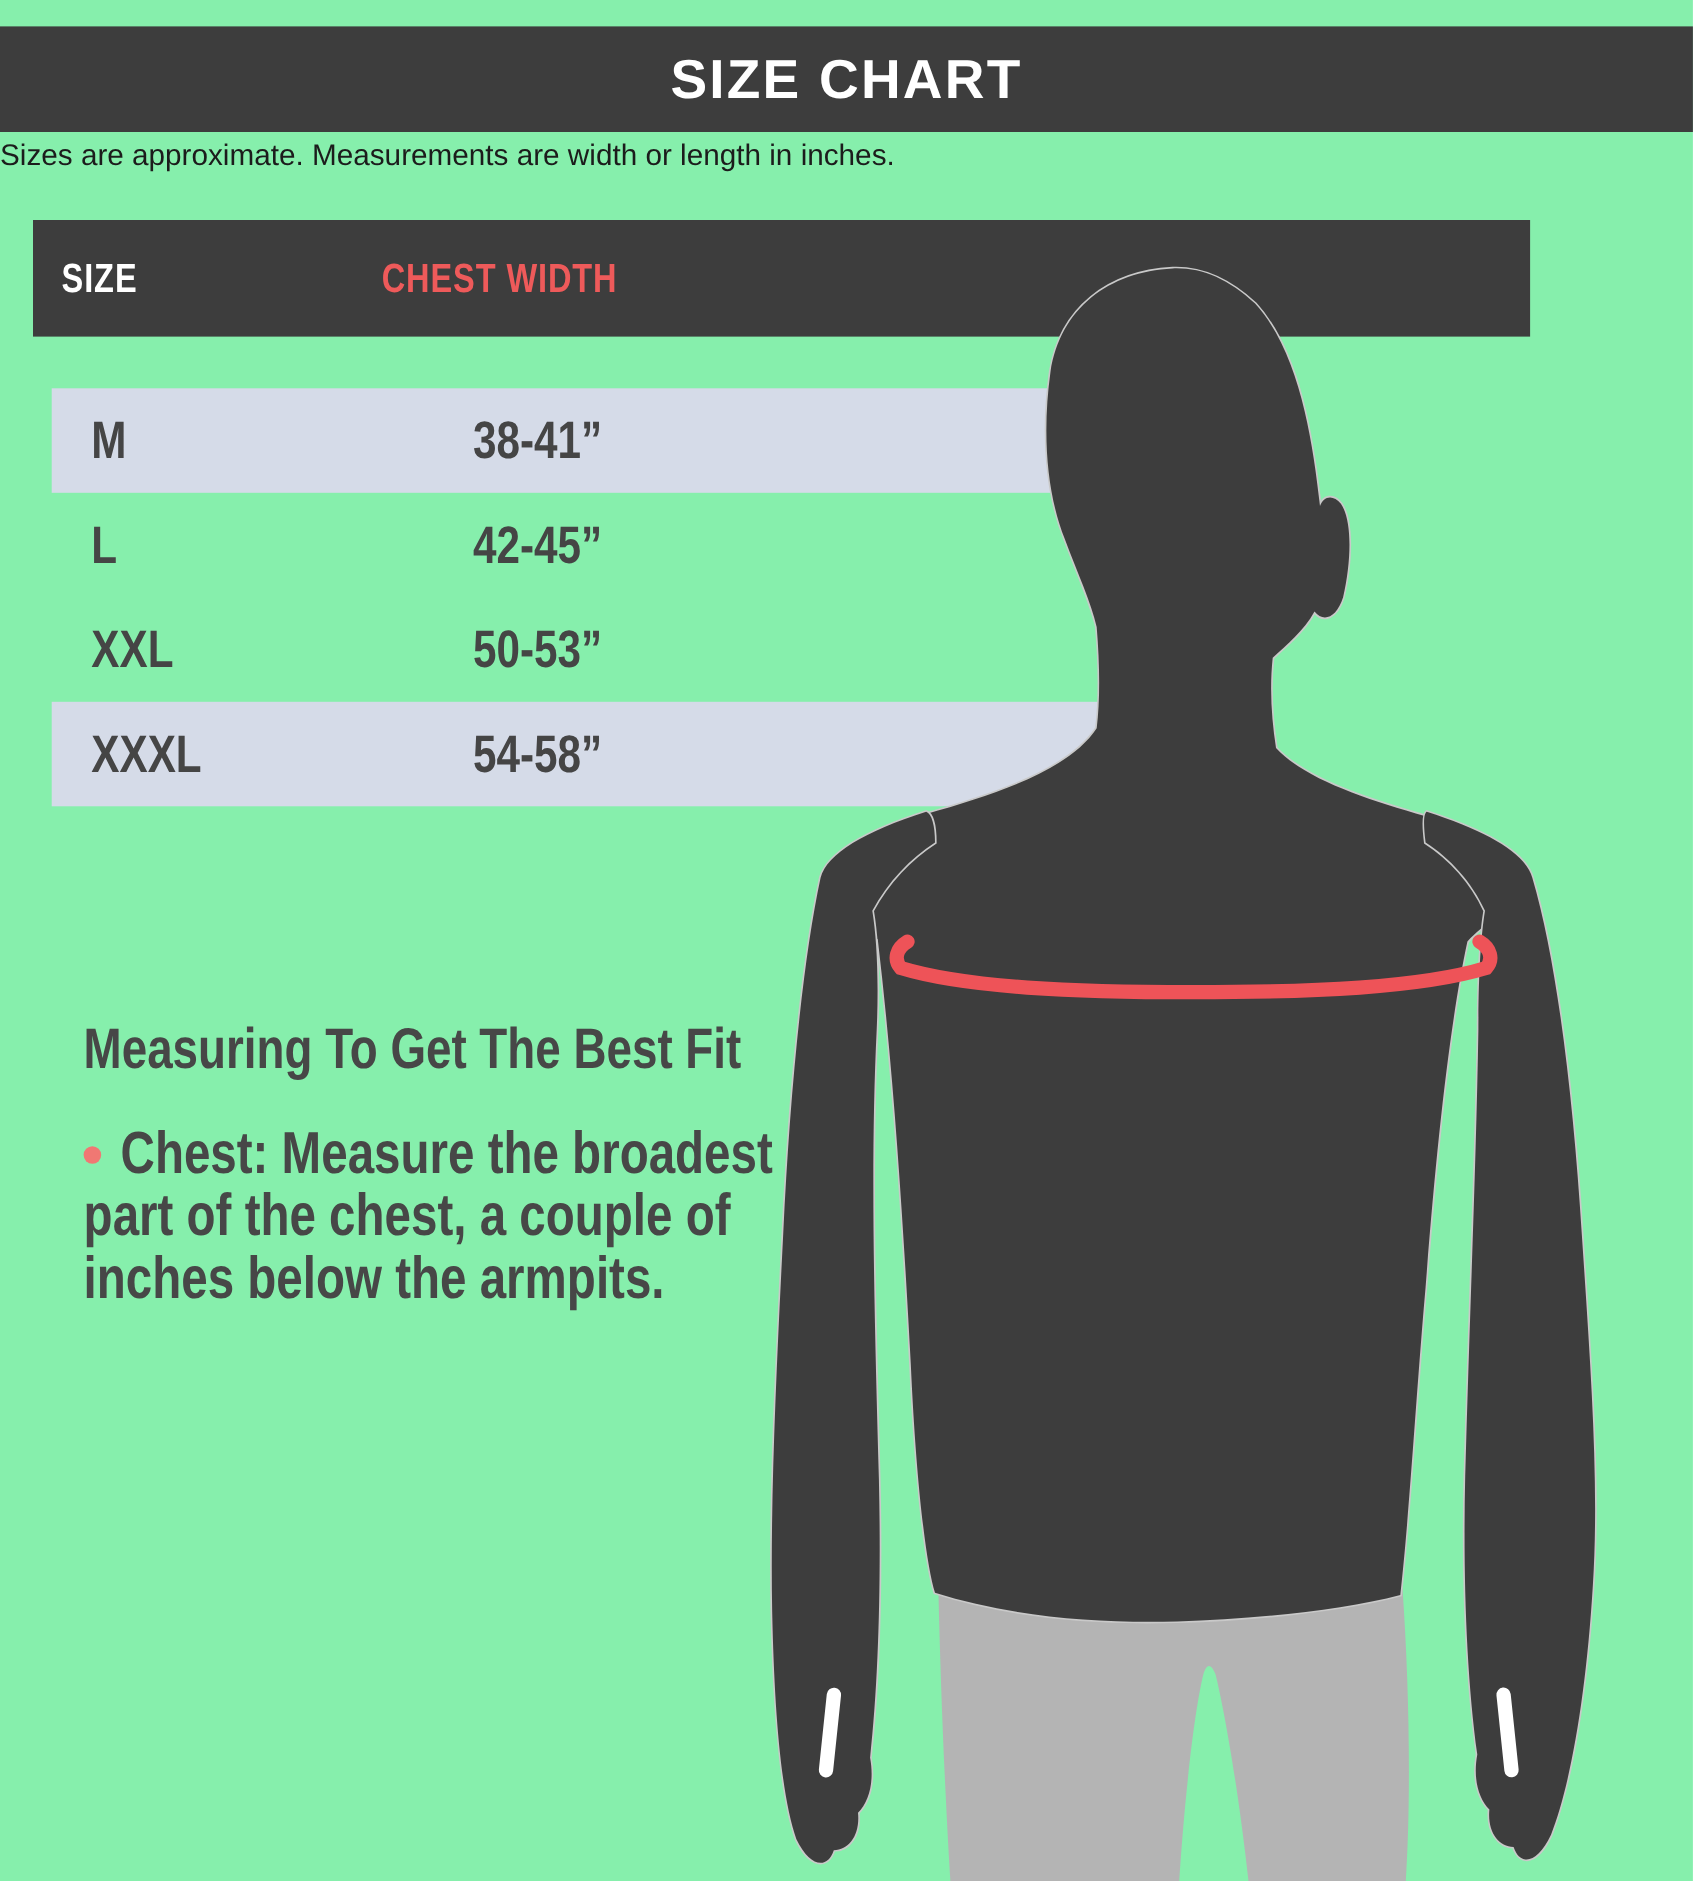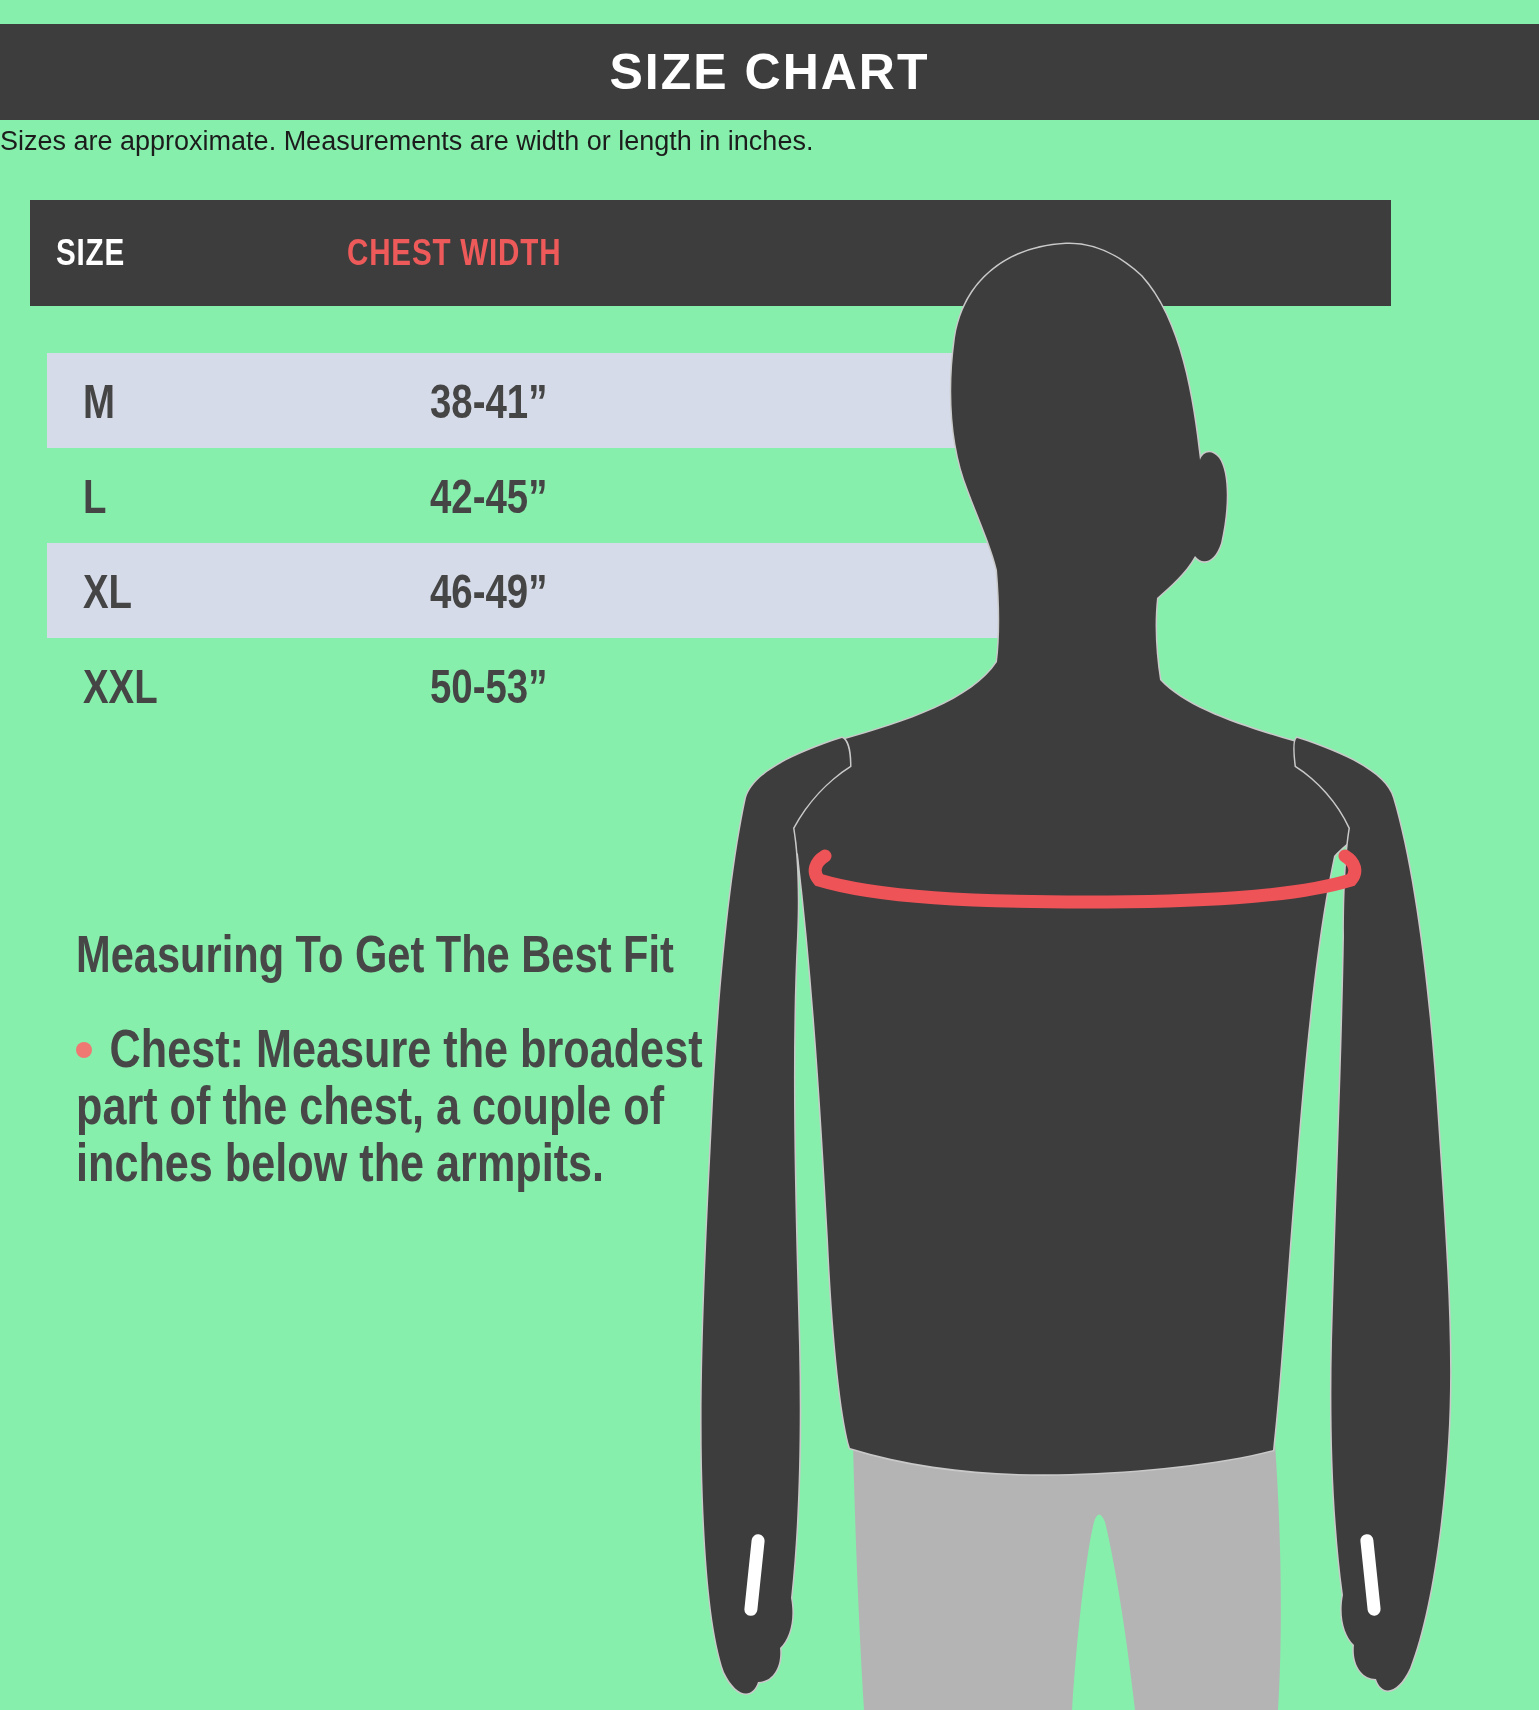--- a/index.html
+++ b/index.html
@@ -62,27 +62,27 @@
 
   <div class="rows">
     <div class="row shaded">
       <span class="cell-size">M</span>
       <span class="cell-chest">38-41”</span>
     </div>
     <div class="row">
       <span class="cell-size">L</span>
       <span class="cell-chest">42-45”</span>
     </div>
-    <div class="row shaded">
-      <span class="cell-size">XL</span>
-      <span class="cell-chest">46-49”</span>
-    </div>
     <div class="row">
       <span class="cell-size">XXL</span>
       <span class="cell-chest">50-53”</span>
+    </div>
+    <div class="row shaded">
+      <span class="cell-size">XXXL</span>
+      <span class="cell-chest">54-58”</span>
     </div>
   </div>
 
   <h2 class="fit-heading">Measuring To Get The Best Fit</h2>
 
   <span class="dot"></span>
   <p class="tip">
     <span class="tline first">Chest: Measure the broadest</span>
     <span class="tline">part of the chest, a couple of</span>
     <span class="tline">inches below the armpits.</span>

